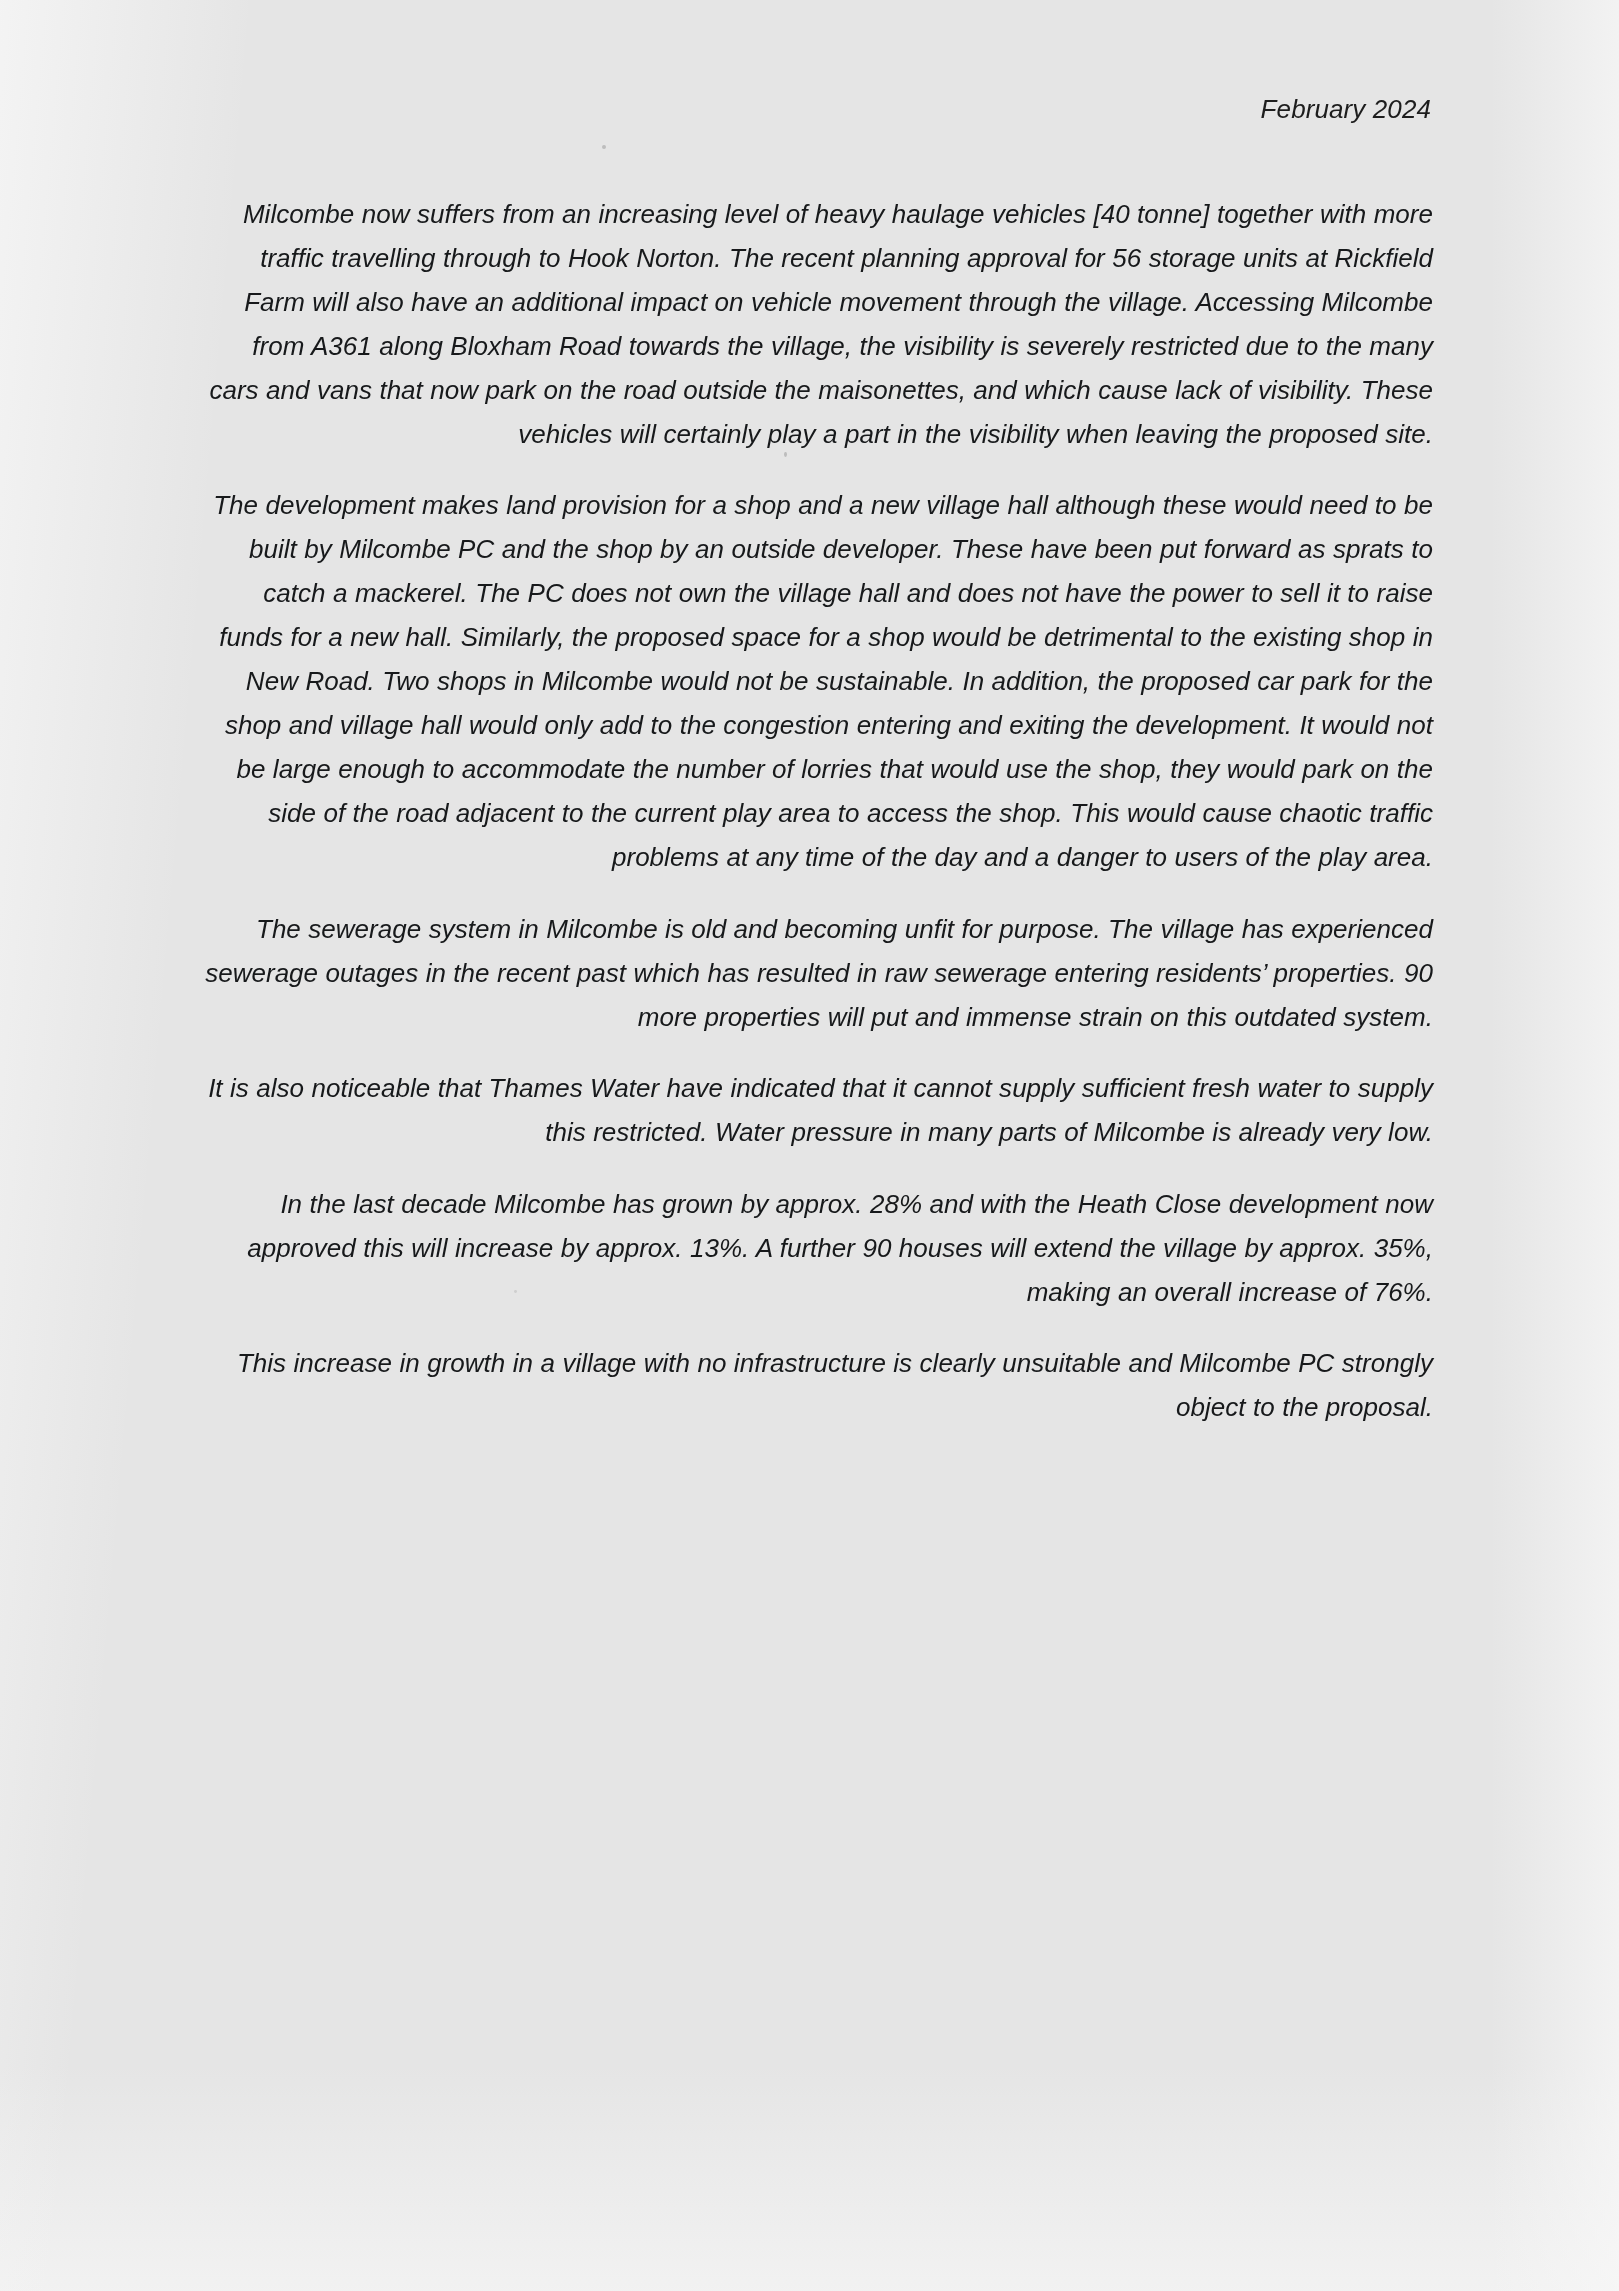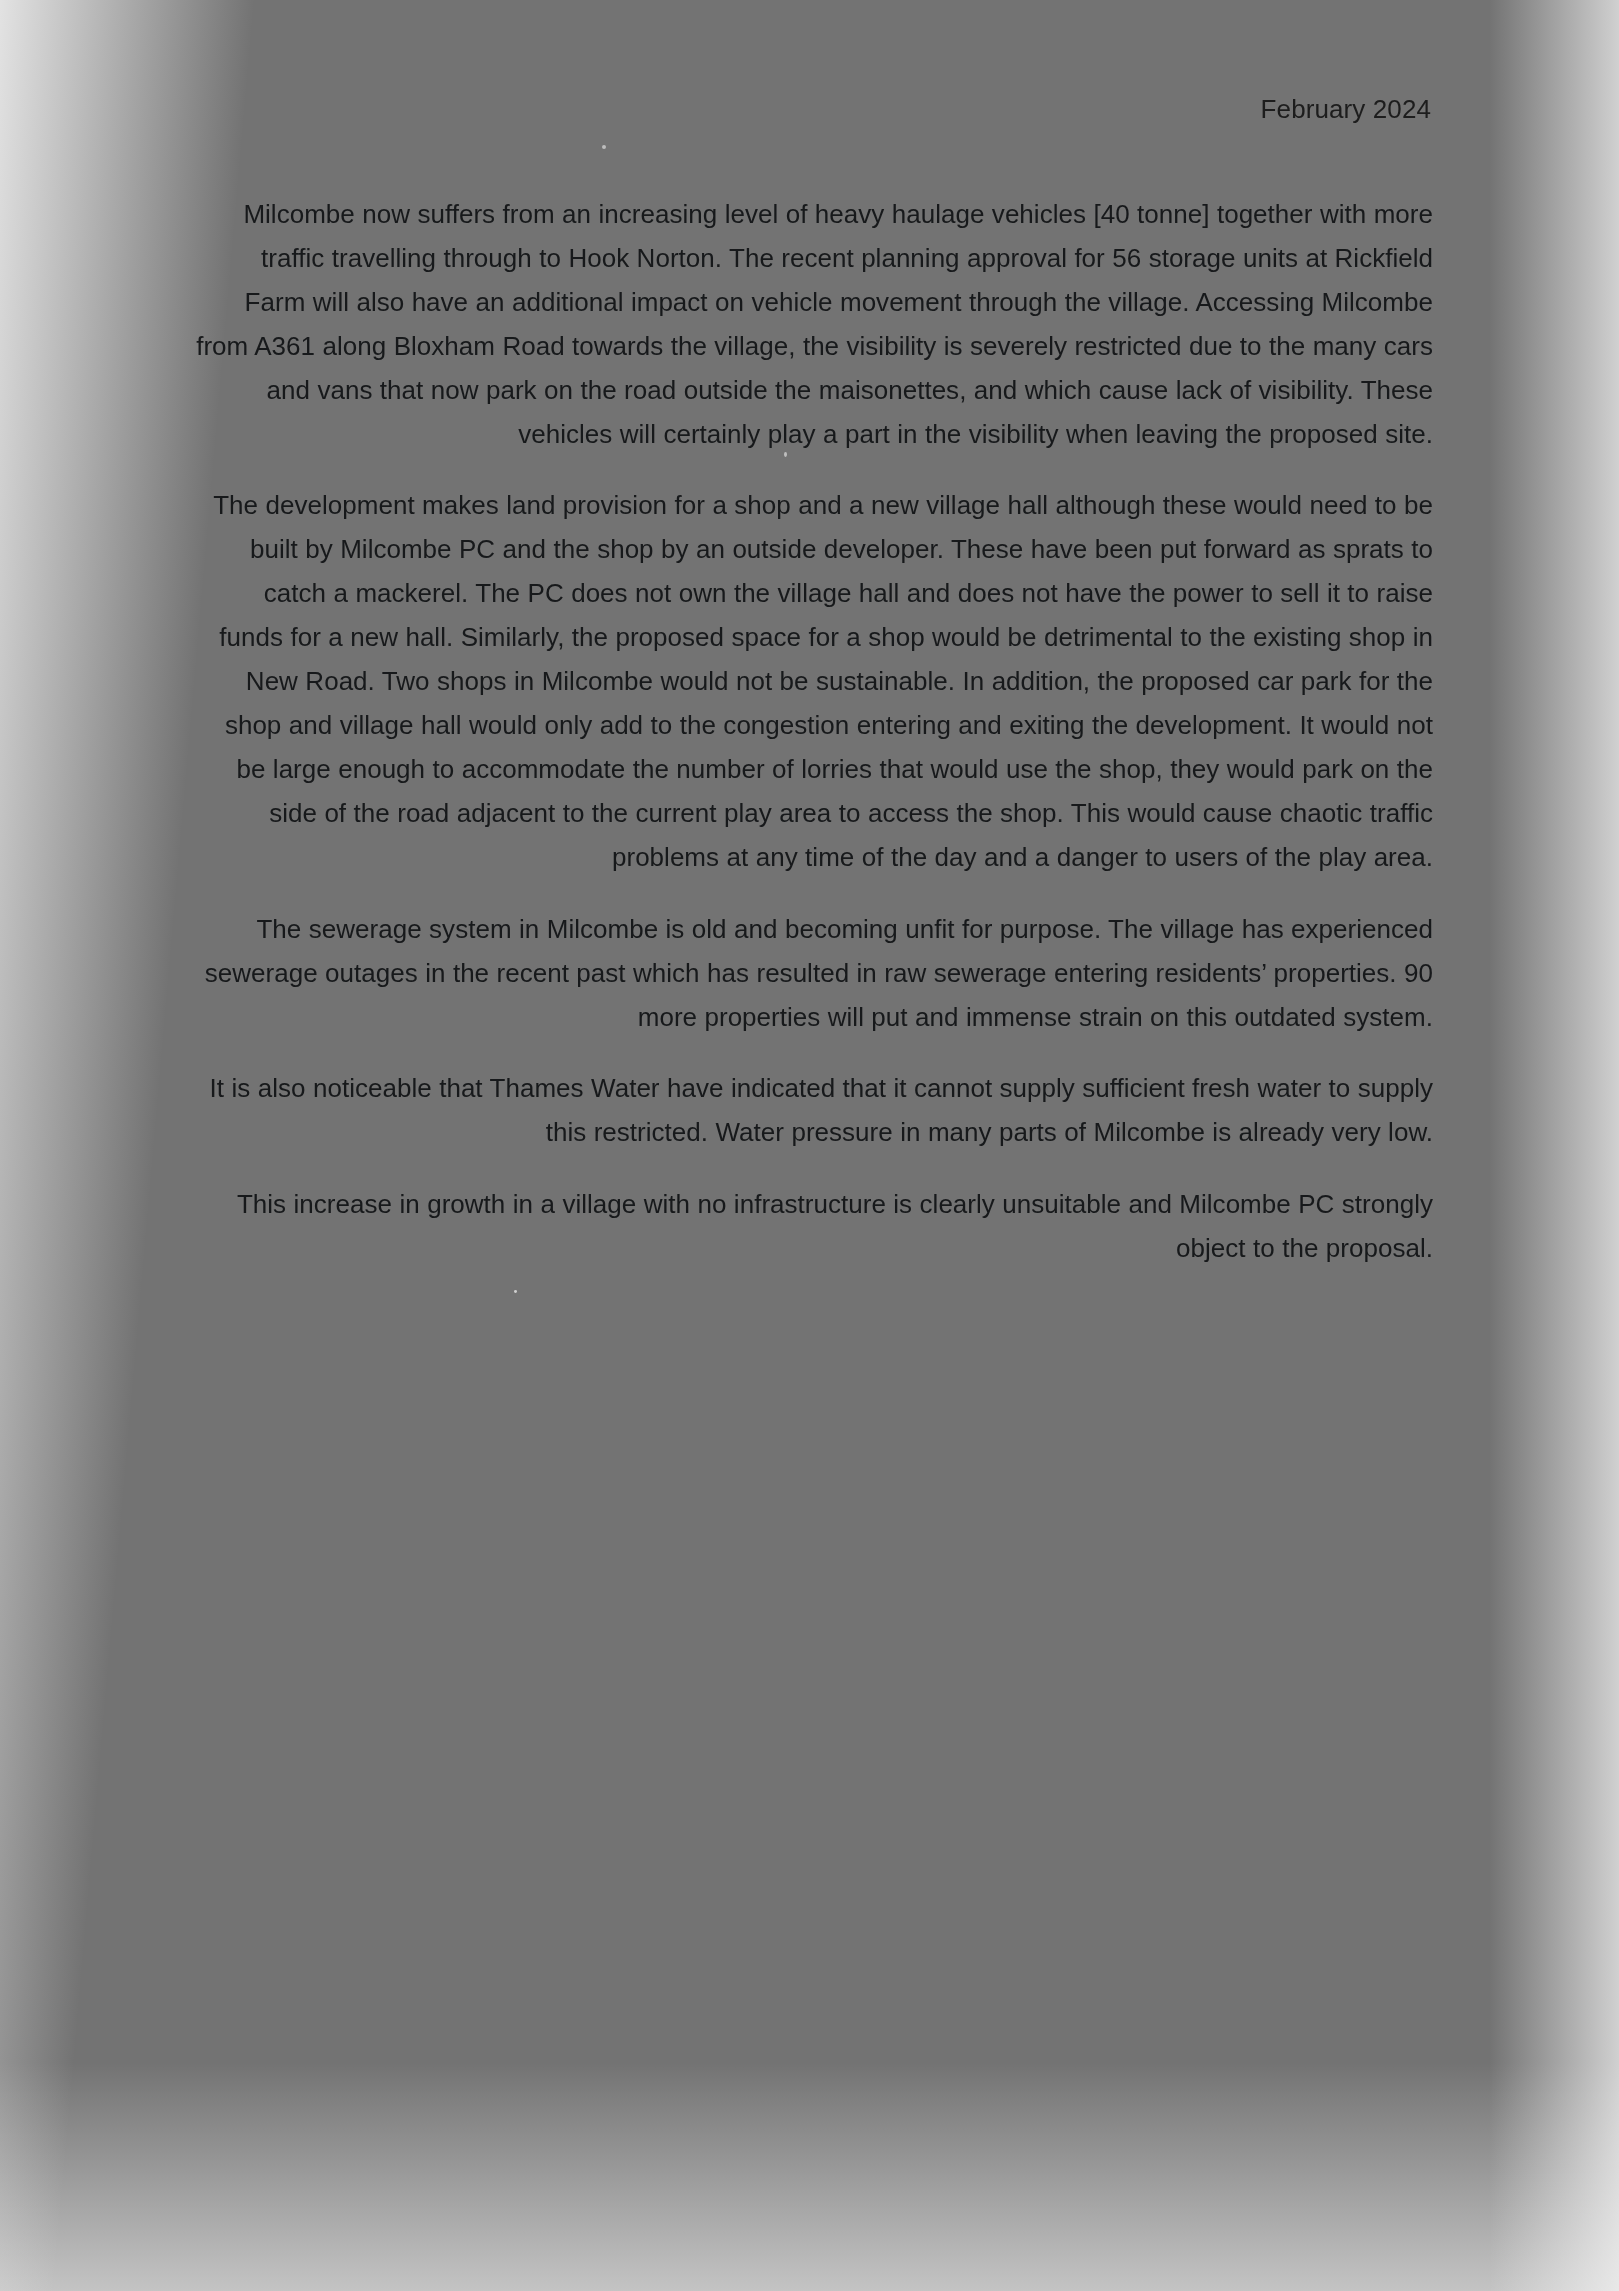--- a/index.html
+++ b/index.html
@@ -8,23 +8,24 @@
     padding: 0;
     background: #ffffff;
   }
   body {
     font-family: "Liberation Sans", sans-serif;
   }
   .page {
     position: relative;
     width: 1619px;
     height: 2292px;
-    background: #737373;
+    background: #e5e5e5;
     overflow: hidden;
     box-sizing: border-box;
+    font-style: italic;
   }
   
   .scan-tint {
     position: absolute;
     inset: 0;
     background:
       linear-gradient(95deg, rgba(246,246,246,0.85) 0%, rgba(255,255,255,0) 14%),
       linear-gradient(270deg, rgba(248,248,248,0.7) 0%, rgba(255,255,255,0) 8%),
       linear-gradient(0deg, rgba(250,250,250,0.6) 0%, rgba(255,255,255,0) 10%);
     pointer-events: none;
@@ -79,17 +80,18 @@
 
   <div class="doc-header">
     <span>February 2024</span>
   </div>
 
   <div class="doc-body">
     <p class="para">Milcombe now suffers from an increasing level of heavy haulage vehicles [40 tonne] together with more traffic travelling through to Hook Norton.  The recent planning approval for 56 storage units at Rickfield Farm will also have an additional impact on vehicle movement through the village. Accessing Milcombe from A361 along Bloxham Road towards the village, the visibility is severely restricted due to the many cars and vans that now park on the road outside the maisonettes, and which cause lack of visibility.  These vehicles will certainly play a part in the visibility when leaving the proposed site.</p>
     <p class="para">The development makes land provision for a shop and a new village hall although these would need to be built by Milcombe PC and the shop by an outside developer.  These have been put forward as sprats to catch a mackerel.  The PC does not own the village hall and does not have the power to sell it to raise funds for a new hall.  Similarly, the proposed space for a shop would be detrimental to the existing shop in New Road. Two shops in Milcombe would not be sustainable.  In addition, the proposed car park for the shop and village hall would only add to the congestion entering and exiting the development.  It would not be large enough to accommodate the number of lorries that would use the shop, they would park on the side of the road adjacent to the current play area to access the shop.  This would cause chaotic traffic problems at any time of the day and a danger to users of the play area.</p>
     <p class="para">The sewerage system in Milcombe is old and becoming unfit for purpose.  The village has experienced sewerage outages in the recent past which has resulted in raw sewerage entering residents’ properties. 90 more properties will put and immense strain on this outdated system.</p>
     <p class="para">It is also noticeable that Thames Water have indicated that it cannot supply sufficient fresh water to supply this restricted.  Water pressure in many parts of Milcombe is already very low.</p>
+    <p class="para">In the last decade Milcombe has grown by approx. 28% and with the Heath Close development now approved this will increase by approx. 13%.  A further 90 houses will extend the village by approx. 35%, making an overall increase of 76%.</p>
     <p class="para">This increase in growth in a village with no infrastructure is clearly unsuitable and Milcombe PC strongly object to the proposal.</p>
   </div>
 
 </div>
 
 
 </body></html>

